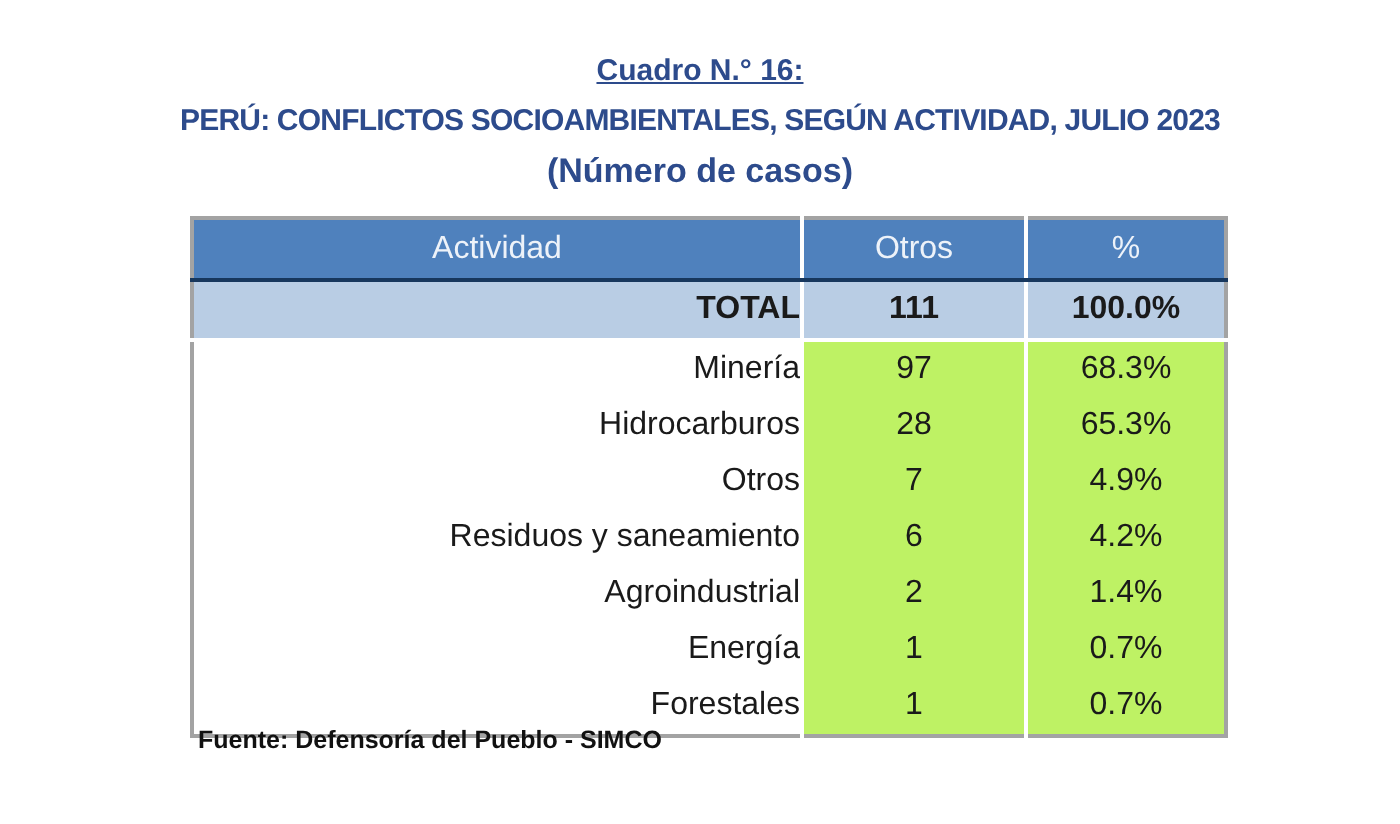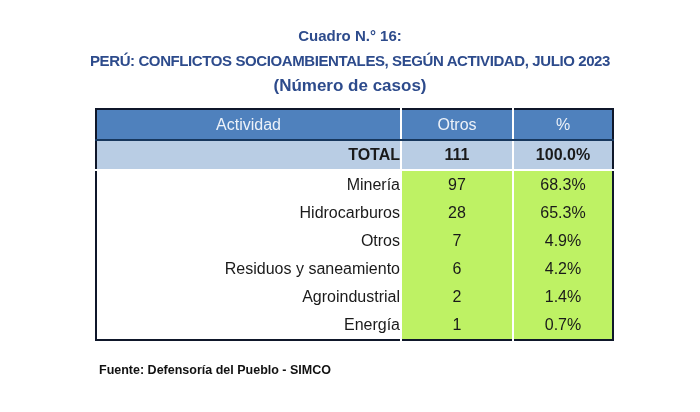--- a/index.html
+++ b/index.html
@@ -13,32 +13,32 @@
   }
   .title-block {
     position: absolute;
     top: 27px;
     left: 0;
     right: 0;
     text-align: center;
     color: #2D4B8C;
     font-weight: bold;
   }
-  .title-l1 { font-size: 15px; margin-bottom: 8px; }
+  .title-l1 { font-size: 15px; margin-bottom: 8px; text-decoration: underline; }
   .title-l2 { font-size: 15px; letter-spacing: -0.4px; margin-bottom: 7px; white-space: nowrap; }
   .title-l3 { font-size: 17px; }
 
   table.data-table {
     position: absolute;
     left: 95px;
     top: 108px;
     width: 517px;
     border-collapse: collapse;
     table-layout: fixed;
-    border: 2px solid #0f172a;
+    border: 2px solid #a3a3a3;
   }
   .data-table th, .data-table td {
     font-size: 16px;
     padding: 0;
     overflow: hidden;
     white-space: nowrap;
   }
   .data-table thead th {
     background: #4F81BD;
     color: #EDF2F9;
@@ -114,18 +114,23 @@
       <tr>
         <td class="activity">Agroindustrial</td>
         <td class="num">2</td>
         <td class="num">1.4%</td>
       </tr>
       <tr>
         <td class="activity">Energía</td>
         <td class="num">1</td>
         <td class="num">0.7%</td>
       </tr>
+      <tr>
+        <td class="activity">Forestales</td>
+        <td class="num">1</td>
+        <td class="num">0.7%</td>
+      </tr>
     </tbody>
   </table>
 
   <div class="source-note">Fuente: Defensoría del Pueblo - SIMCO</div>
 
 </div>
 
 </body></html>

